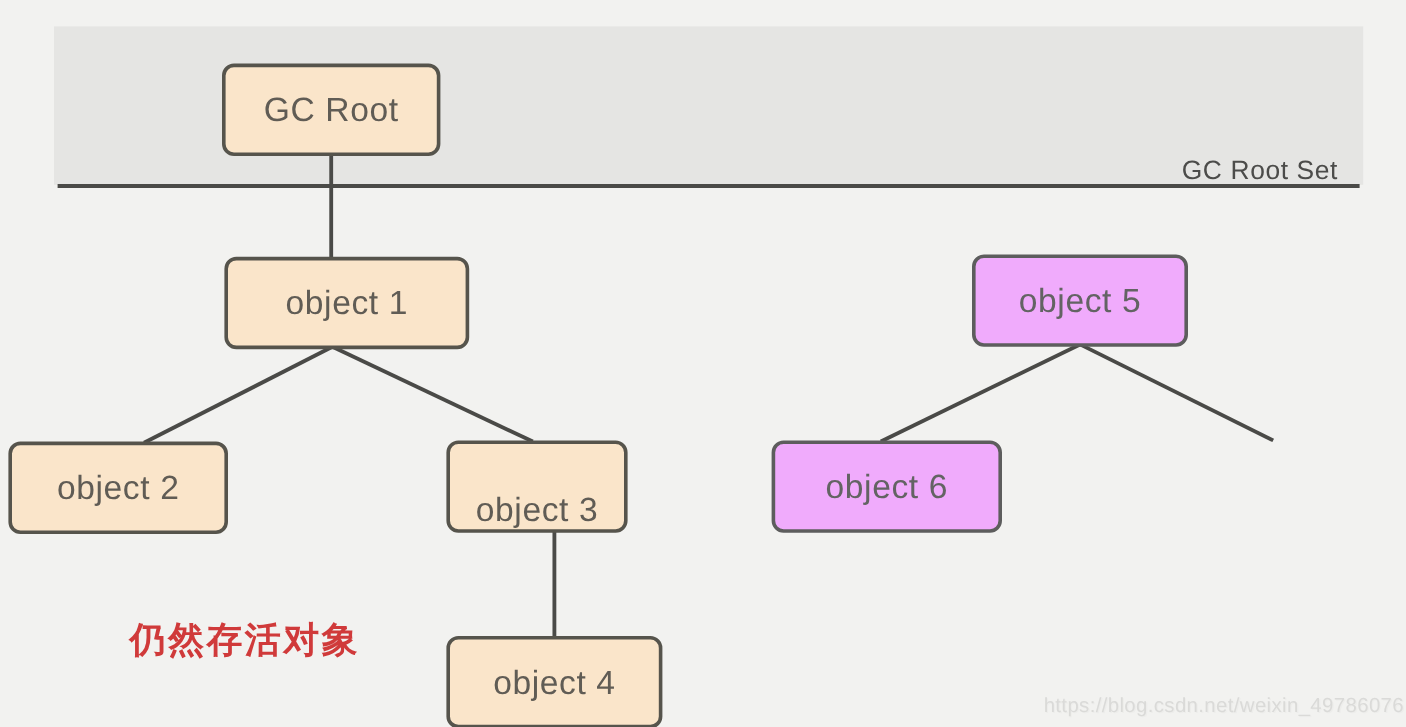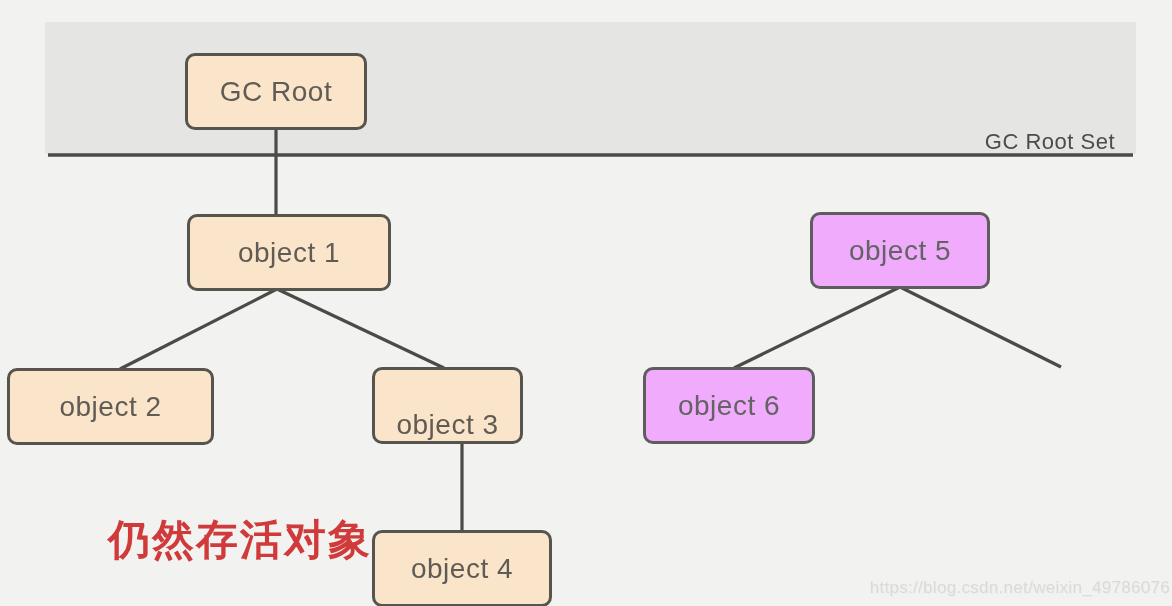--- a/index.html
+++ b/index.html
@@ -45,38 +45,38 @@
     letter-spacing: 0.5px;
   }
   .node.alive { background: #fae5ca; }
   .node.collectible {
     background: #f0abfc;
     border-color: #5d5d5d;
     color: #636363;
   }
   .node-gc-root  { left: 185px; top: 53px;  width: 182px; }
   .node-object1  { left: 187px; top: 214px; width: 204px; }
-  .node-object2  { left: 7px;   top: 368px; width: 207px; }
+  .node-object2  { left: 7px;   top: 368px; width: 183px; }
   .node-object3  { left: 372px; top: 367px; width: 151px; align-items: flex-end; }
   .node-object4  { left: 372px; top: 530px; width: 180px; }
   .node-object5  { left: 810px; top: 212px; width: 180px; }
-  .node-object6  { left: 643px; top: 367px; width: 172px; }
+  .node-object6  { left: 643px; top: 367px; width: 192px; }
   .node-object7  { left: 975px; top: 366px; width: 182px; }
   .root-set-label {
     position: absolute;
     right: 57px;
     top: 129px;
     font-size: 22px;
     color: #4c4c4a;
     letter-spacing: 0.5px;
     margin-left: 37px;
   }
   .annotation {
     position: absolute;
-    font-size: 42px;
+    font-size: 30px;
     font-weight: bold;
     color: #d03a3a;
     letter-spacing: 2px;
     line-height: 1;
   }
   .annotation-alive { left: 108px; top: 519px; }
   .annotation-collectible { left: 818px; top: 518px; }
   .watermark {
     position: absolute;
     right: 2px;

